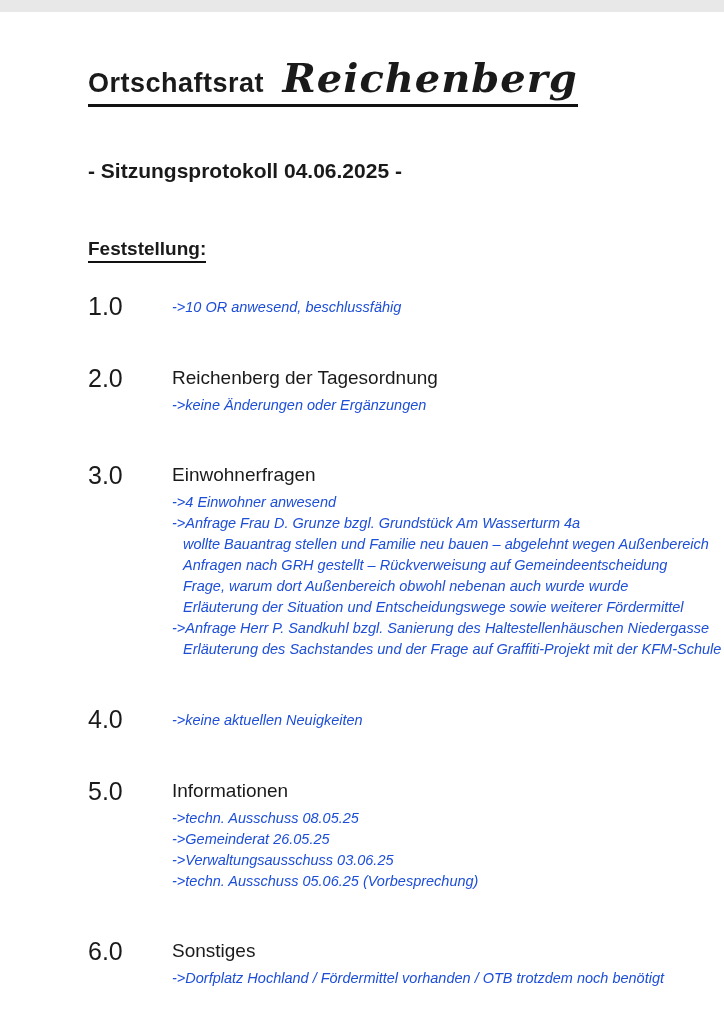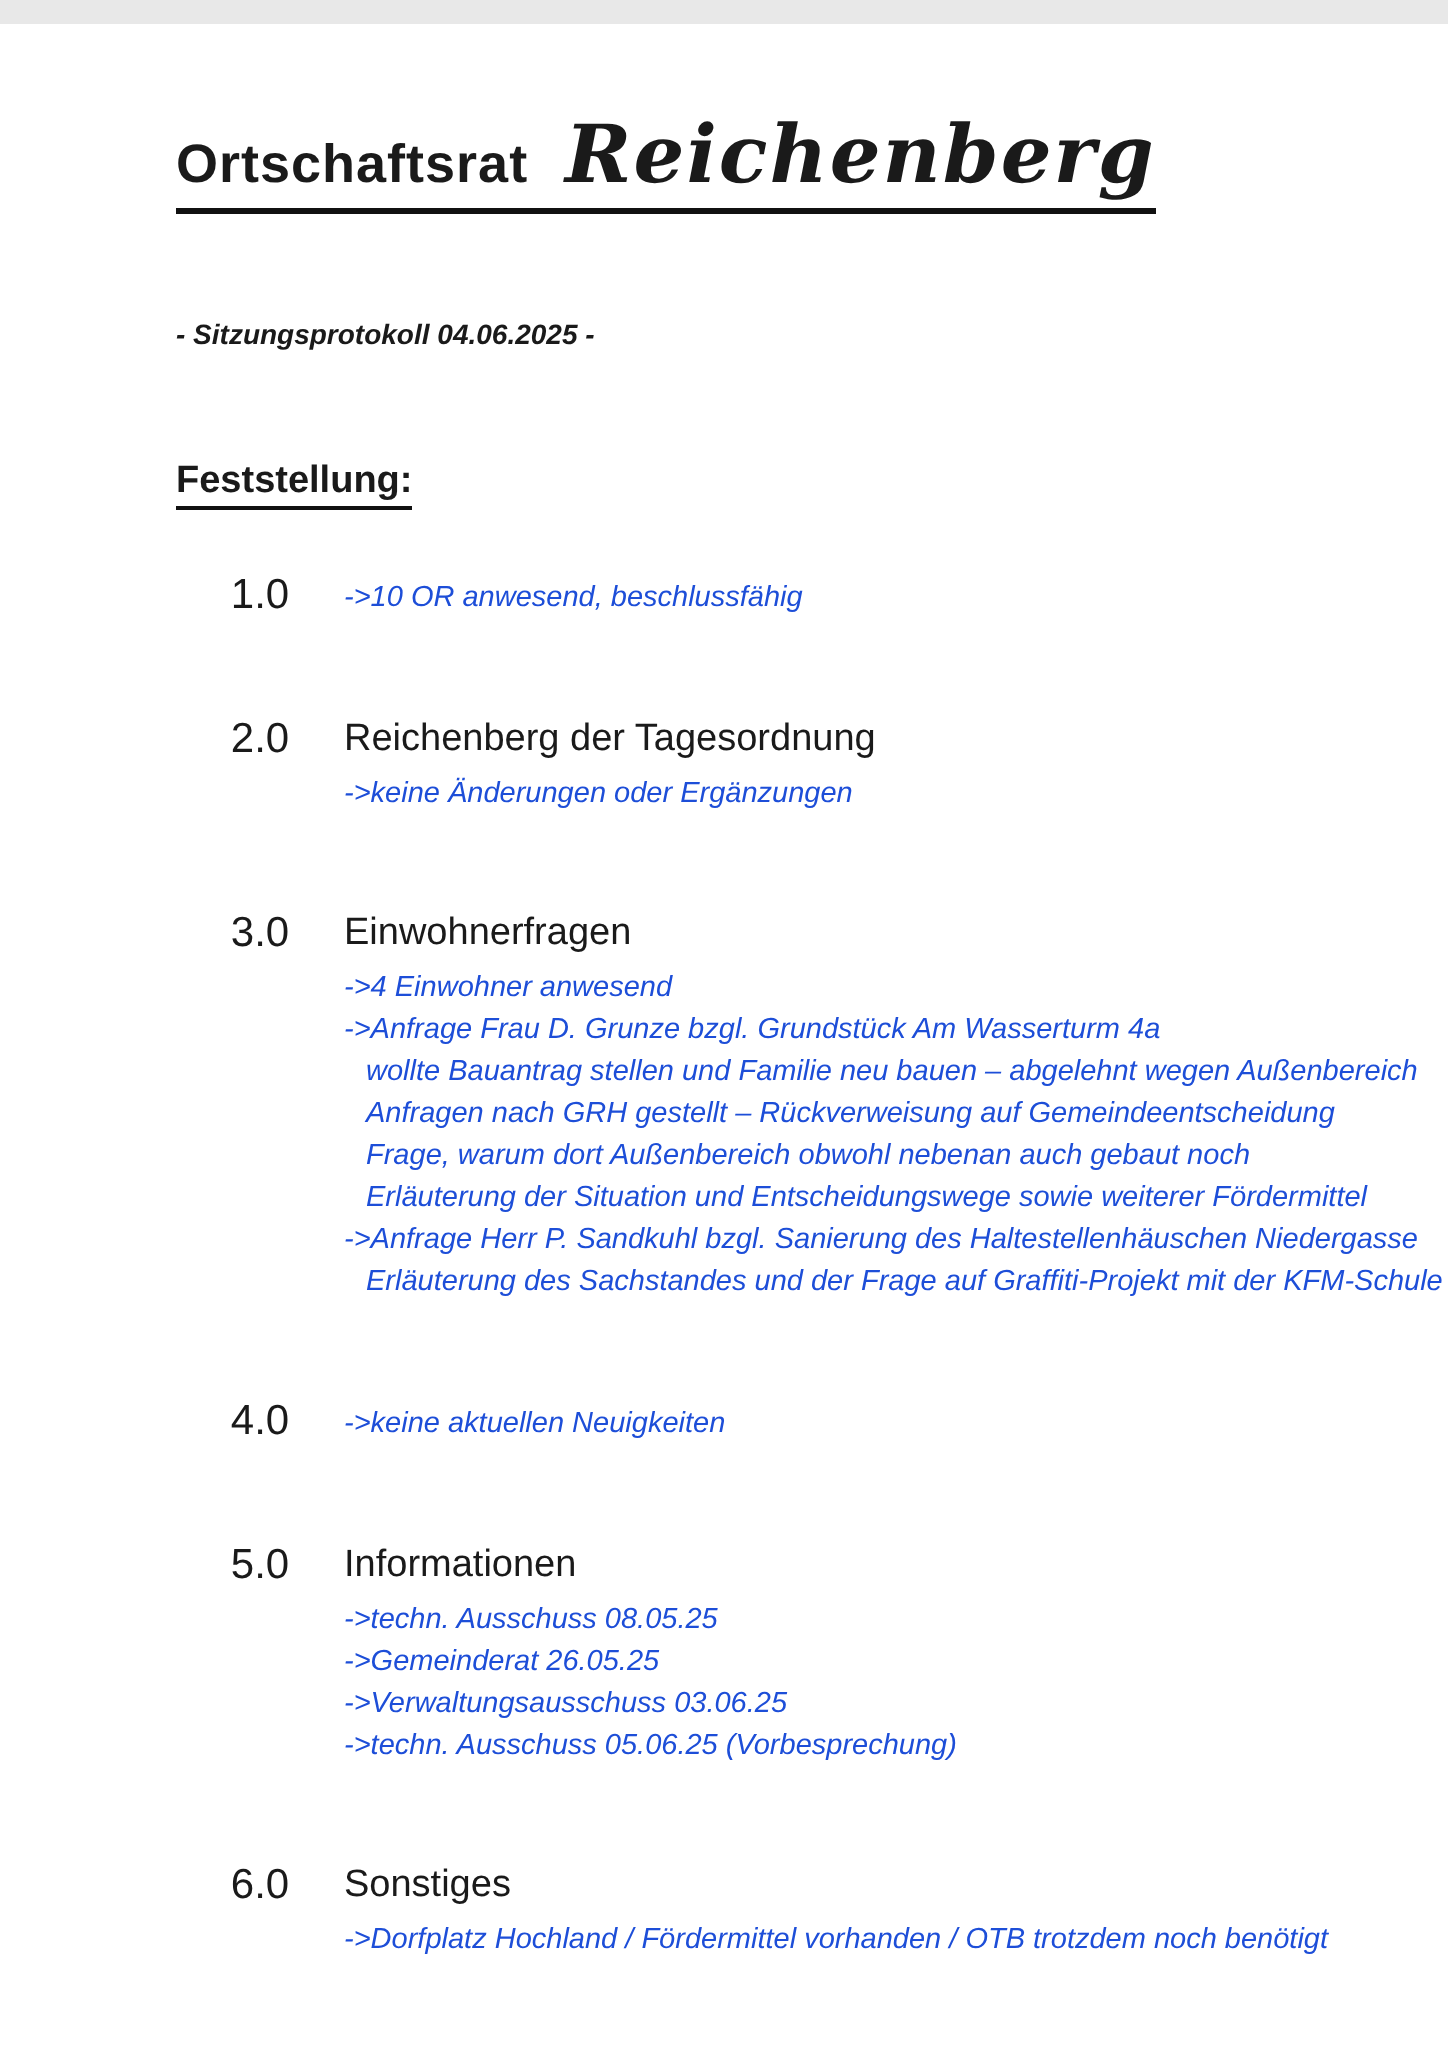--- a/index.html
+++ b/index.html
@@ -29,44 +29,42 @@
   .doc-title .name {
     font-family: "DejaVu Serif", serif;
     font-style: italic;
     font-weight: 600;
     font-size: 40px;
     margin-left: 14px;
     letter-spacing: 1px;
   }
   .subtitle {
     margin-top: 52px;
-    font-size: 14px;
+    font-size: 21px;
     font-weight: bold;
-    font-style: italic;
   }
   .agenda-heading {
     margin-top: 55px;
     font-size: 19px;
     font-weight: bold;
     display: inline-block;
     border-bottom: 2.5px solid #111;
     padding-bottom: 1px;
   }
   .agenda-list { margin-top: 30px; }
   .agenda-item {
     display: flex;
     align-items: flex-start;
   }
   .agenda-item + .agenda-item { margin-top: 46px; }
   .agenda-number {
     width: 84px;
     flex: 0 0 84px;
-    font-size: 21px;
+    font-size: 25px;
     line-height: 26px;
-    text-align: center;
   }
   .agenda-body { flex: 1 1 auto; }
   .agenda-title {
     font-size: 19px;
     line-height: 26px;
   }
   .agenda-notes { margin-top: 4px; }
   .note-line {
     font-style: italic;
     font-size: 14.5px;
@@ -114,21 +112,21 @@
 
     <div class="agenda-item">
       <div class="agenda-number">3.0</div>
       <div class="agenda-body">
         <div class="agenda-title">Einwohnerfragen</div>
         <div class="agenda-notes">
             <div class="note-line">-&gt;4 Einwohner anwesend</div>
             <div class="note-line">-&gt;Anfrage Frau D. Grunze bzgl. Grundstück Am Wasserturm 4a</div>
             <div class="note-line cont">wollte Bauantrag stellen und Familie neu bauen – abgelehnt wegen Außenbereich</div>
             <div class="note-line cont">Anfragen nach GRH gestellt – Rückverweisung auf Gemeindeentscheidung</div>
-            <div class="note-line cont">Frage, warum dort Außenbereich obwohl nebenan auch gebaut noch</div>
+            <div class="note-line cont">Frage, warum dort Außenbereich obwohl nebenan auch wurde wurde</div>
             <div class="note-line cont">Erläuterung der Situation und Entscheidungswege sowie weiterer Fördermittel</div>
             <div class="note-line">-&gt;Anfrage Herr P. Sandkuhl bzgl. Sanierung des Haltestellenhäuschen Niedergasse</div>
             <div class="note-line cont">Erläuterung des Sachstandes und der Frage auf Graffiti-Projekt mit der KFM-Schule</div>
           </div>
       </div>
     </div>
 
     <div class="agenda-item">
       <div class="agenda-number">4.0</div>
       <div class="agenda-body">

